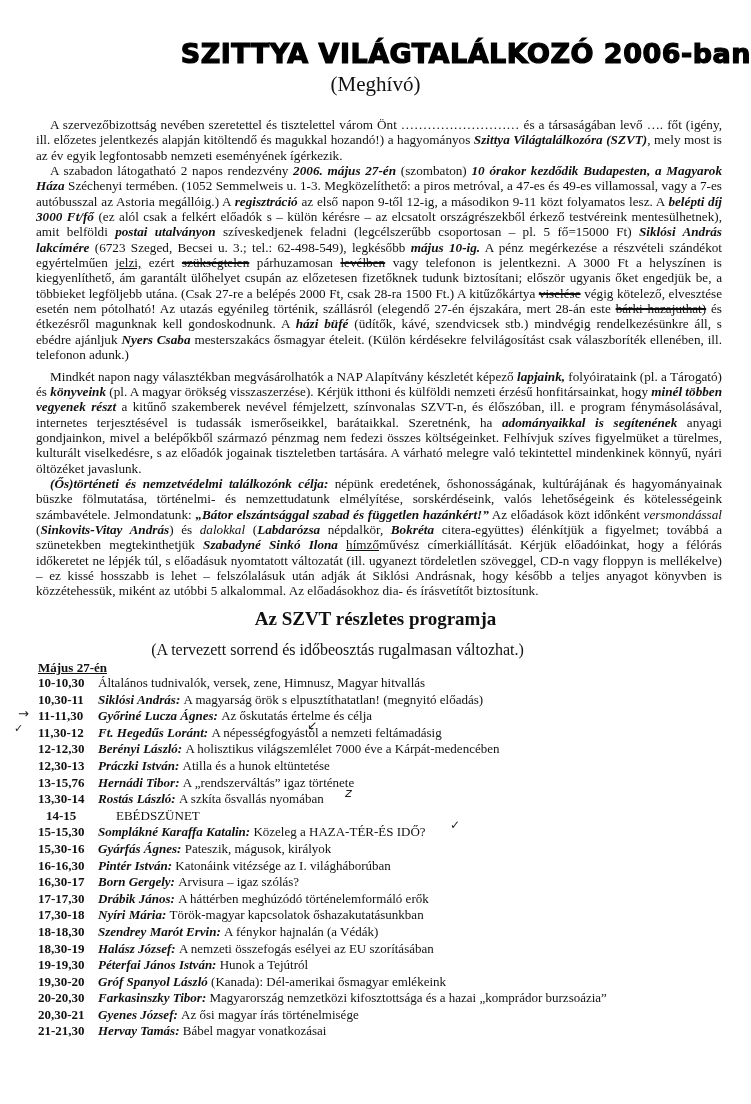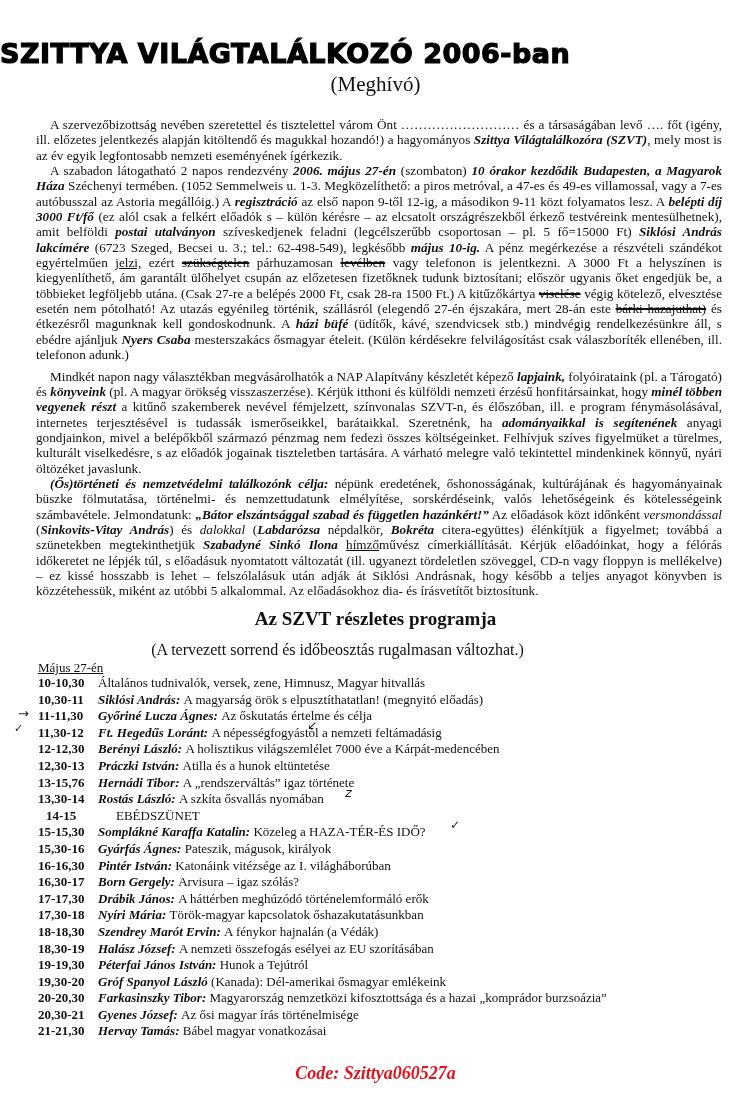--- a/index.html
+++ b/index.html
@@ -1,37 +1,37 @@
 <!DOCTYPE html>
 <html><head>
 <meta charset="utf-8">
 <style>
   html, body { margin:0; padding:0; background:#ffffff; }
   body { width:751px; height:1104px; position:relative; overflow:hidden; color:#111; }
   .page { position:absolute; left:0; top:0; width:751px; height:1104px; }
-  .title { position:absolute; left:0; width:751px; top:38px; text-align:left;
+  .title { position:absolute; left:0; width:751px; top:38px; text-align:right;
     font-family:"DejaVu Sans", sans-serif; font-weight:900; font-size:27px; letter-spacing:0.5px;
     -webkit-text-stroke:1.2px #000; color:#000; }
   .subtitle { position:absolute; left:0; width:751px; top:72px; text-align:center;
     font-family:"Liberation Serif", serif; font-size:21px; }
   .body-text { position:absolute; left:36px; width:686px; top:117px;
     font-family:"Liberation Serif", serif; font-size:13.2px; line-height:15.35px; text-align:justify; }
   .body-text p { margin:0; text-indent:14px; }
   .body-text p + p { margin-top:0; }
   .body-text .gap { height:6px; }
   b i, i b, .bi { font-weight:bold; font-style:italic; }
   .it { font-style:italic; }
   .strike { text-decoration:line-through; text-decoration-thickness:2px; }
   .ul { text-decoration:underline; }
   .prog-title { position:absolute; left:0; width:751px; top:608px; text-align:center;
     font-family:"Liberation Serif", serif; font-weight:bold; font-size:19px; }
   .prog-sub { position:absolute; left:0; width:675px; top:641px; text-align:center;
     font-family:"Liberation Serif", serif; font-size:16px; }
   .day { position:absolute; left:38px; top:660px; font-family:"Liberation Serif", serif;
-    font-weight:normal; font-size:13px; text-decoration:underline; }
+    font-weight:bold; font-size:13px; text-decoration:underline; }
   .sched { position:absolute; left:38px; top:675px; width:680px;
     font-family:"Liberation Serif", serif; font-size:13px; }
   .row { height:16.6px; line-height:16.6px; white-space:nowrap; }
   .row .time { display:inline-block; width:60px; font-weight:bold; }
   .row .speaker { font-weight:bold; font-style:italic;text-align:right; }
   .row.break .time { padding-left:8px; width:52px; }
   .row.break .topic { padding-left:18px; }
   .code { position:absolute; left:0; width:751px; top:1063px; text-align:center;
     font-family:"Liberation Serif", serif; font-style:italic; font-weight:bold; font-size:18px; }
   .mark { position:absolute; font-family:"DejaVu Sans", sans-serif; color:#222; font-size:13px; }
@@ -79,14 +79,13 @@
       <div class="row"><span class="time">20,30-21</span><span class="speaker">Gyenes József: </span><span class="topic">Az ősi magyar írás történelmisége</span></div>
       <div class="row"><span class="time">21-21,30</span><span class="speaker">Hervay Tamás: </span><span class="topic">Bábel magyar vonatkozásai</span></div>
     </div>
 
   <span class="mark" style="left:18px;top:706px;">→</span>
   <span class="mark" style="left:14px;top:722px;font-size:11px;">✓</span>
   <span class="mark" style="left:307px;top:718px;font-size:12px;">↙</span>
   <span class="mark" style="left:345px;top:785px;font-style:italic;">z</span>
   <span class="mark" style="left:450px;top:818px;font-size:12px;">✓</span>
 
-  <div class="code" style="color: rgb(224, 20, 30);">Code: Szittya060527a</div>
 </div>
 
 </body></html>

